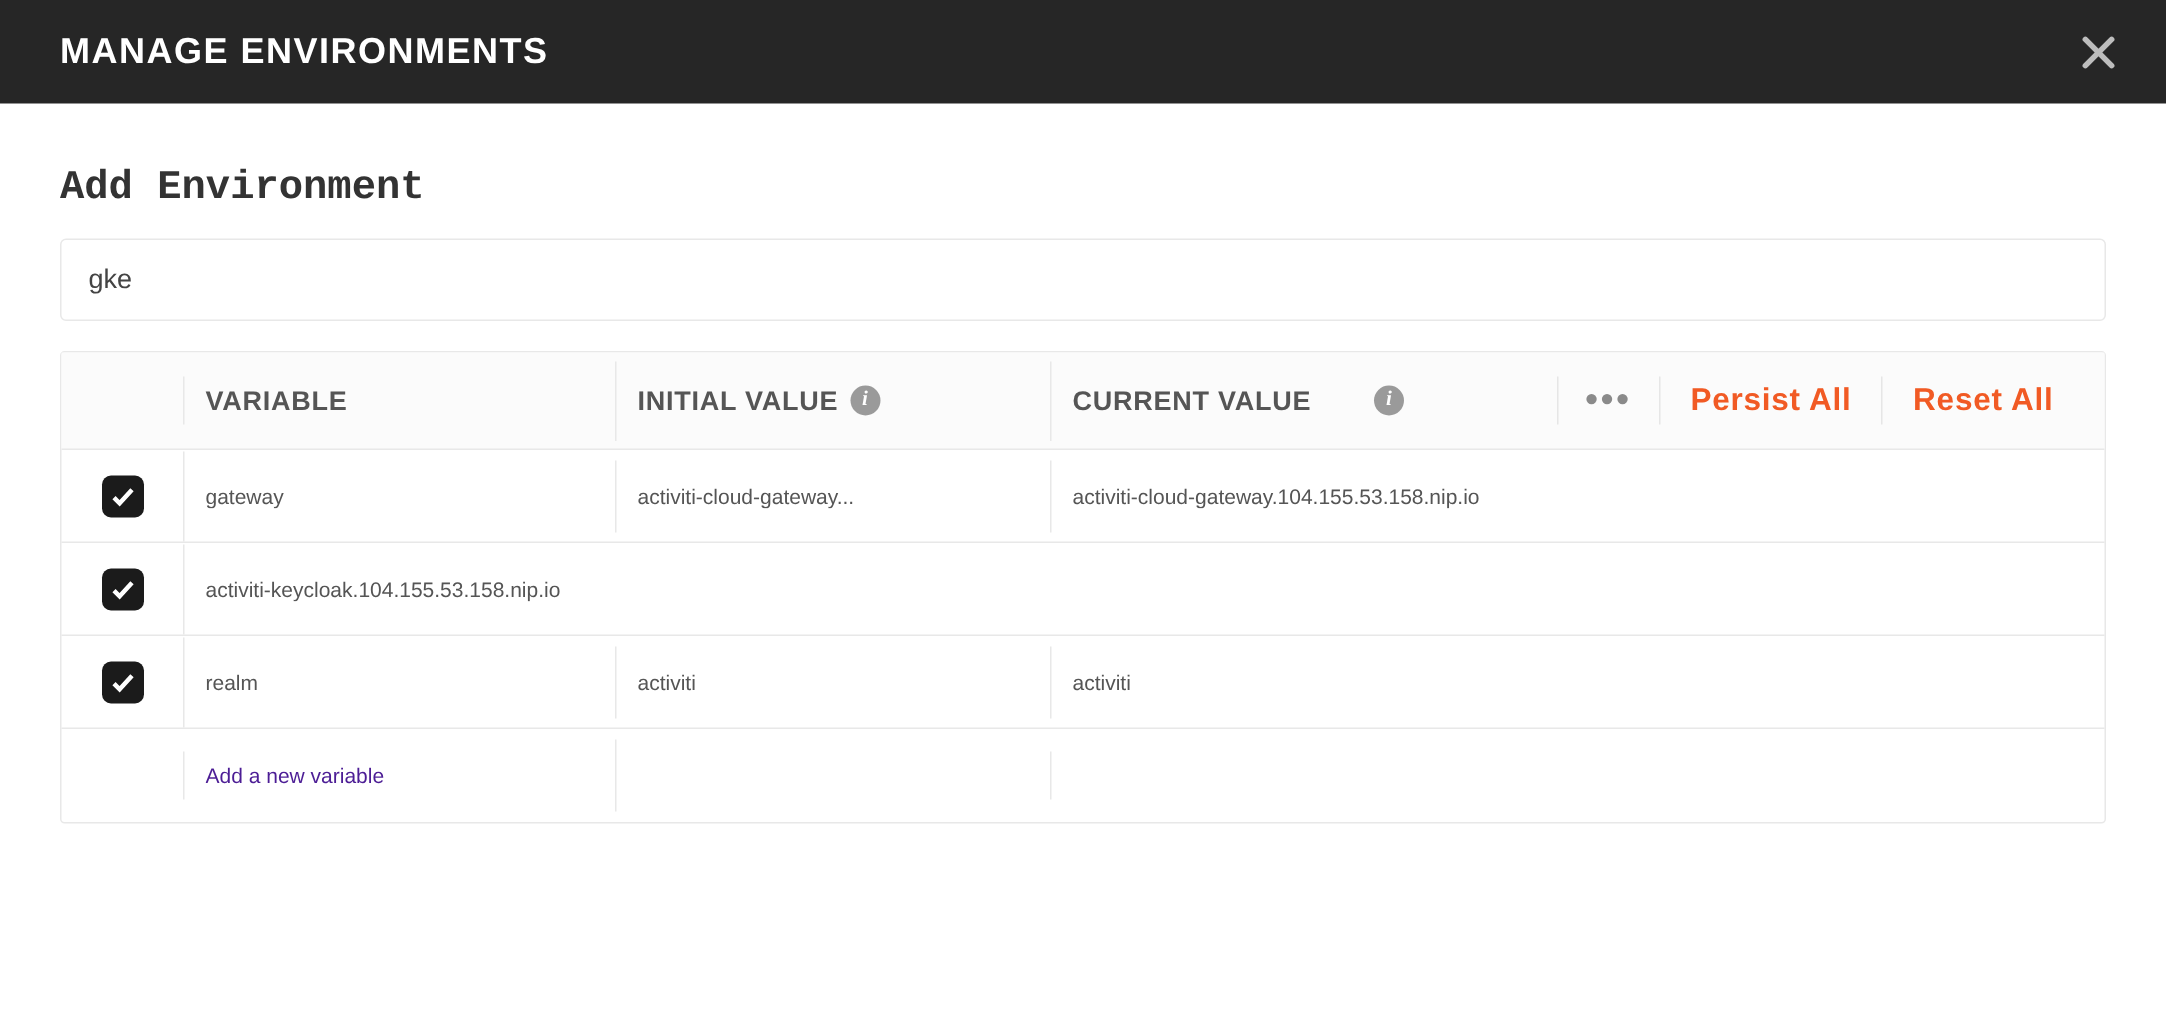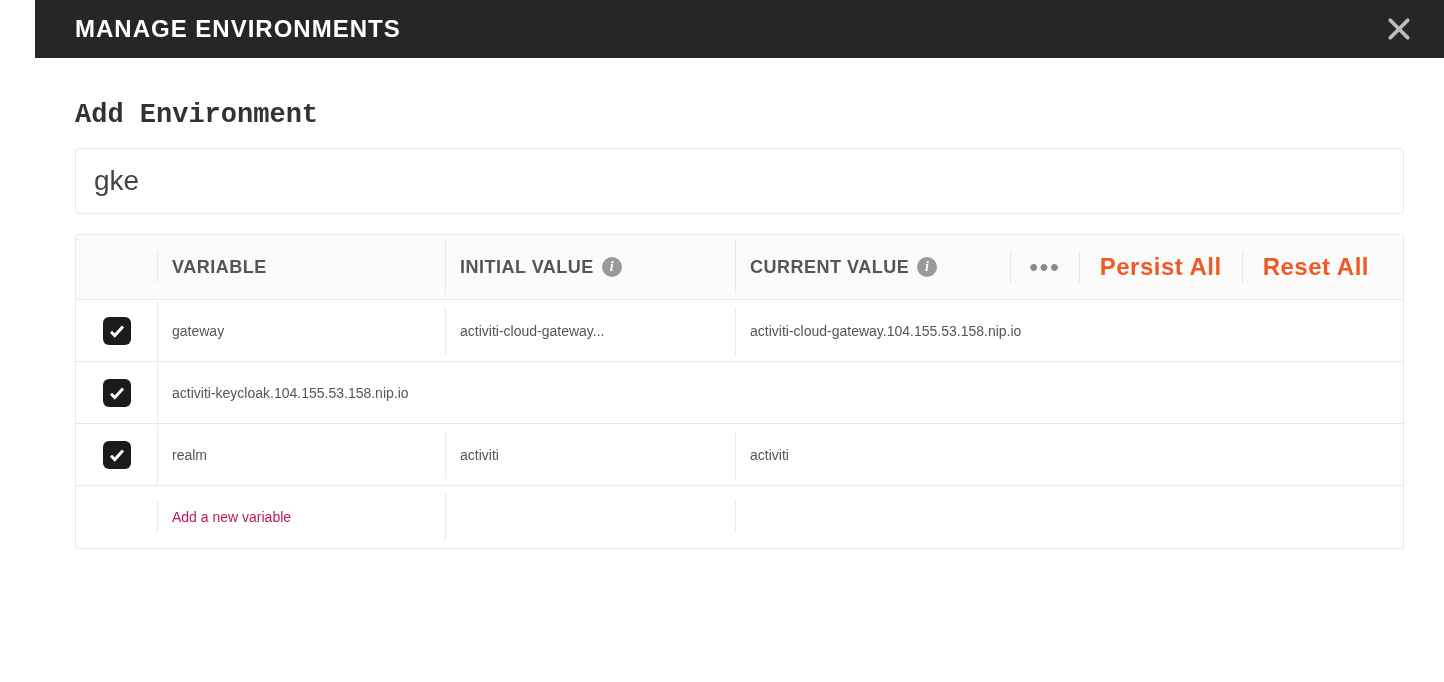--- a/index.html
+++ b/index.html
@@ -12,21 +12,20 @@
     width: 1444px;
     height: 682px;
     overflow: hidden;
   }
 
   .modal {
     width: 1444px;
     height: 579px;
     display: flex;
     flex-direction: column;
-    padding-left: 35px;
   }
 
   .title-bar {
     background: #262626;
     color: #fff;
     height: 70px;
     display: flex;
     align-items: center;
     padding: 0 40px;
     position: relative;
@@ -58,21 +57,21 @@
     color: #333;
     margin: 12px 0 18px 0;
     font-family: Liberation Mono, monospace;
   }
 
   .env-name-input {
     width: 100%;
     border: 1px solid #e8e8e8;
     border-radius: 4px;
     padding: 16px 18px;
-    font-size: 28px;
+    font-size: 18px;
     color: #444;
     outline: none;
     margin-bottom: 20px;
     background: #fff;
   }
 
   .vars-table {
     border: 1px solid #e8e8e8;
     border-radius: 3px;
   }
@@ -87,21 +86,21 @@
 
   .cell {
     padding: 16px 14px;
     display: flex;
     align-items: center;
     font-size: 14px;
     color: #555;
     border-right: 1px solid #e8e8e8;
     overflow: hidden;
   }
-  .cell:last-child { border-right: none; }
+  .cell:last-child { border-right: none; gap: 34px; }
 
   .col-checkbox { width: 82px; justify-content: center; }
   .col-variable { width: 288px; }
   .col-initial  { width: 290px; }
   .col-current  { flex: 1; position: relative; }
 
   .header-row {
     background: #fbfbfb;
   }
   .header-row .cell {
@@ -140,21 +139,21 @@
     padding: 0 18px;
     cursor: pointer;
     color: #8a8a8a;
     font-size: 24px;
     letter-spacing: 2px;
     line-height: 1;
     font-weight: bold;
   }
   .text-btn {
     color: #f15a24;
-    font-size: 24px;
+    font-size: 21px;
     padding: 0 20px;
     cursor: pointer;
     white-space: nowrap;
   }
 
   .checkbox {
     width: 28px; height: 28px;
     border-radius: 6px;
     background: #1b1b1b;
     display: flex;
@@ -168,21 +167,21 @@
     fill: none;
   }
 
   .cell-text {
     white-space: nowrap;
     overflow: hidden;
     text-overflow: ellipsis;
     width: 100%;
   }
 
-  .placeholder-text { color: #be185d; }
+  .placeholder-text { color: #4c1d95; }
 
   .row-input {
     min-height: 62px;
   }
   .row-input .cell { }
 
   .current-header-label {
     white-space: nowrap;
   }
 </style>

